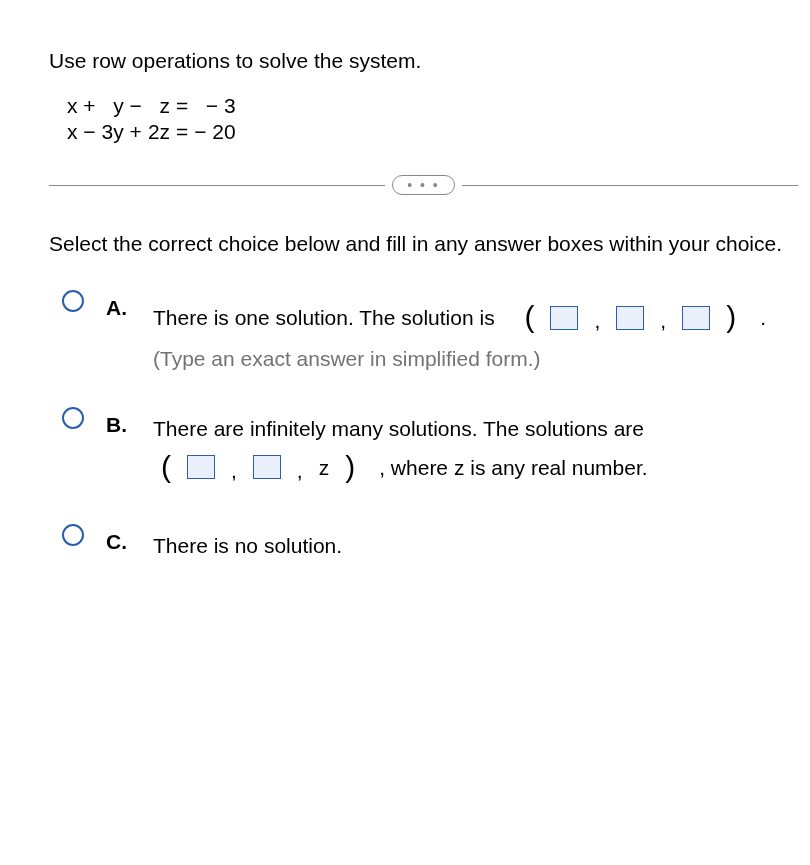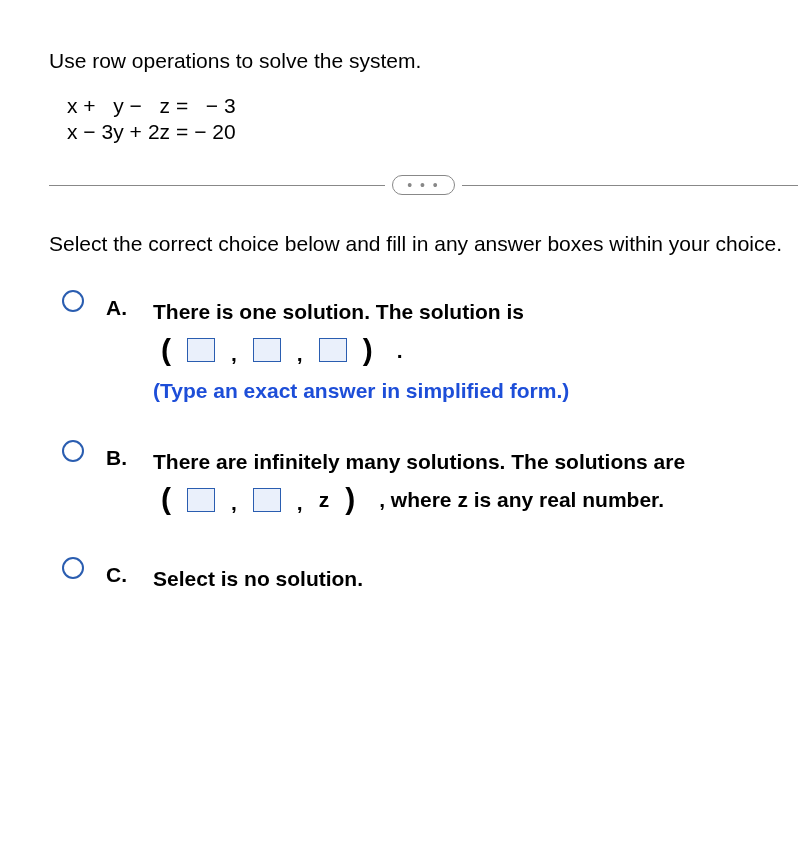--- a/index.html
+++ b/index.html
@@ -75,24 +75,23 @@
       margin-right: 14px;
     }
     .choice-label {
       font-weight: bold;
       margin-right: 10px;
       flex-shrink: 0;
     }
     .choice-body {
       flex: 1;
       line-height: 1.55;
-      font-weight: bold;
     }
     .hint {
-      color: #1d4ed8;
+      color: #737373;
     }
     .paren {
       font-size: 30px;
       vertical-align: middle;
       position: relative;
       top: -2px;
     }
     .answer-box {
       display: inline-block;
       width: 28px;
@@ -159,17 +158,17 @@
     <div class="choice-label">B.</div>
     <div class="choice-body">
       <span>There are infinitely many solutions. The solutions are </span><span class="tuple"><span class="paren">(</span><span class="answer-box"></span><span class="comma">,</span><span class="answer-box"></span><span class="comma">,</span><span>z</span><span class="paren">)</span></span><span>, where z is any real number.</span>
     </div>
   </div>
 
   <div class="choice">
     <div class="radio"></div>
     <div class="choice-label">C.</div>
     <div class="choice-body">
-      <span>Select is no solution.</span>
+      <span>There is no solution.</span>
     </div>
   </div>
 
 </div>
 
 </body></html>

